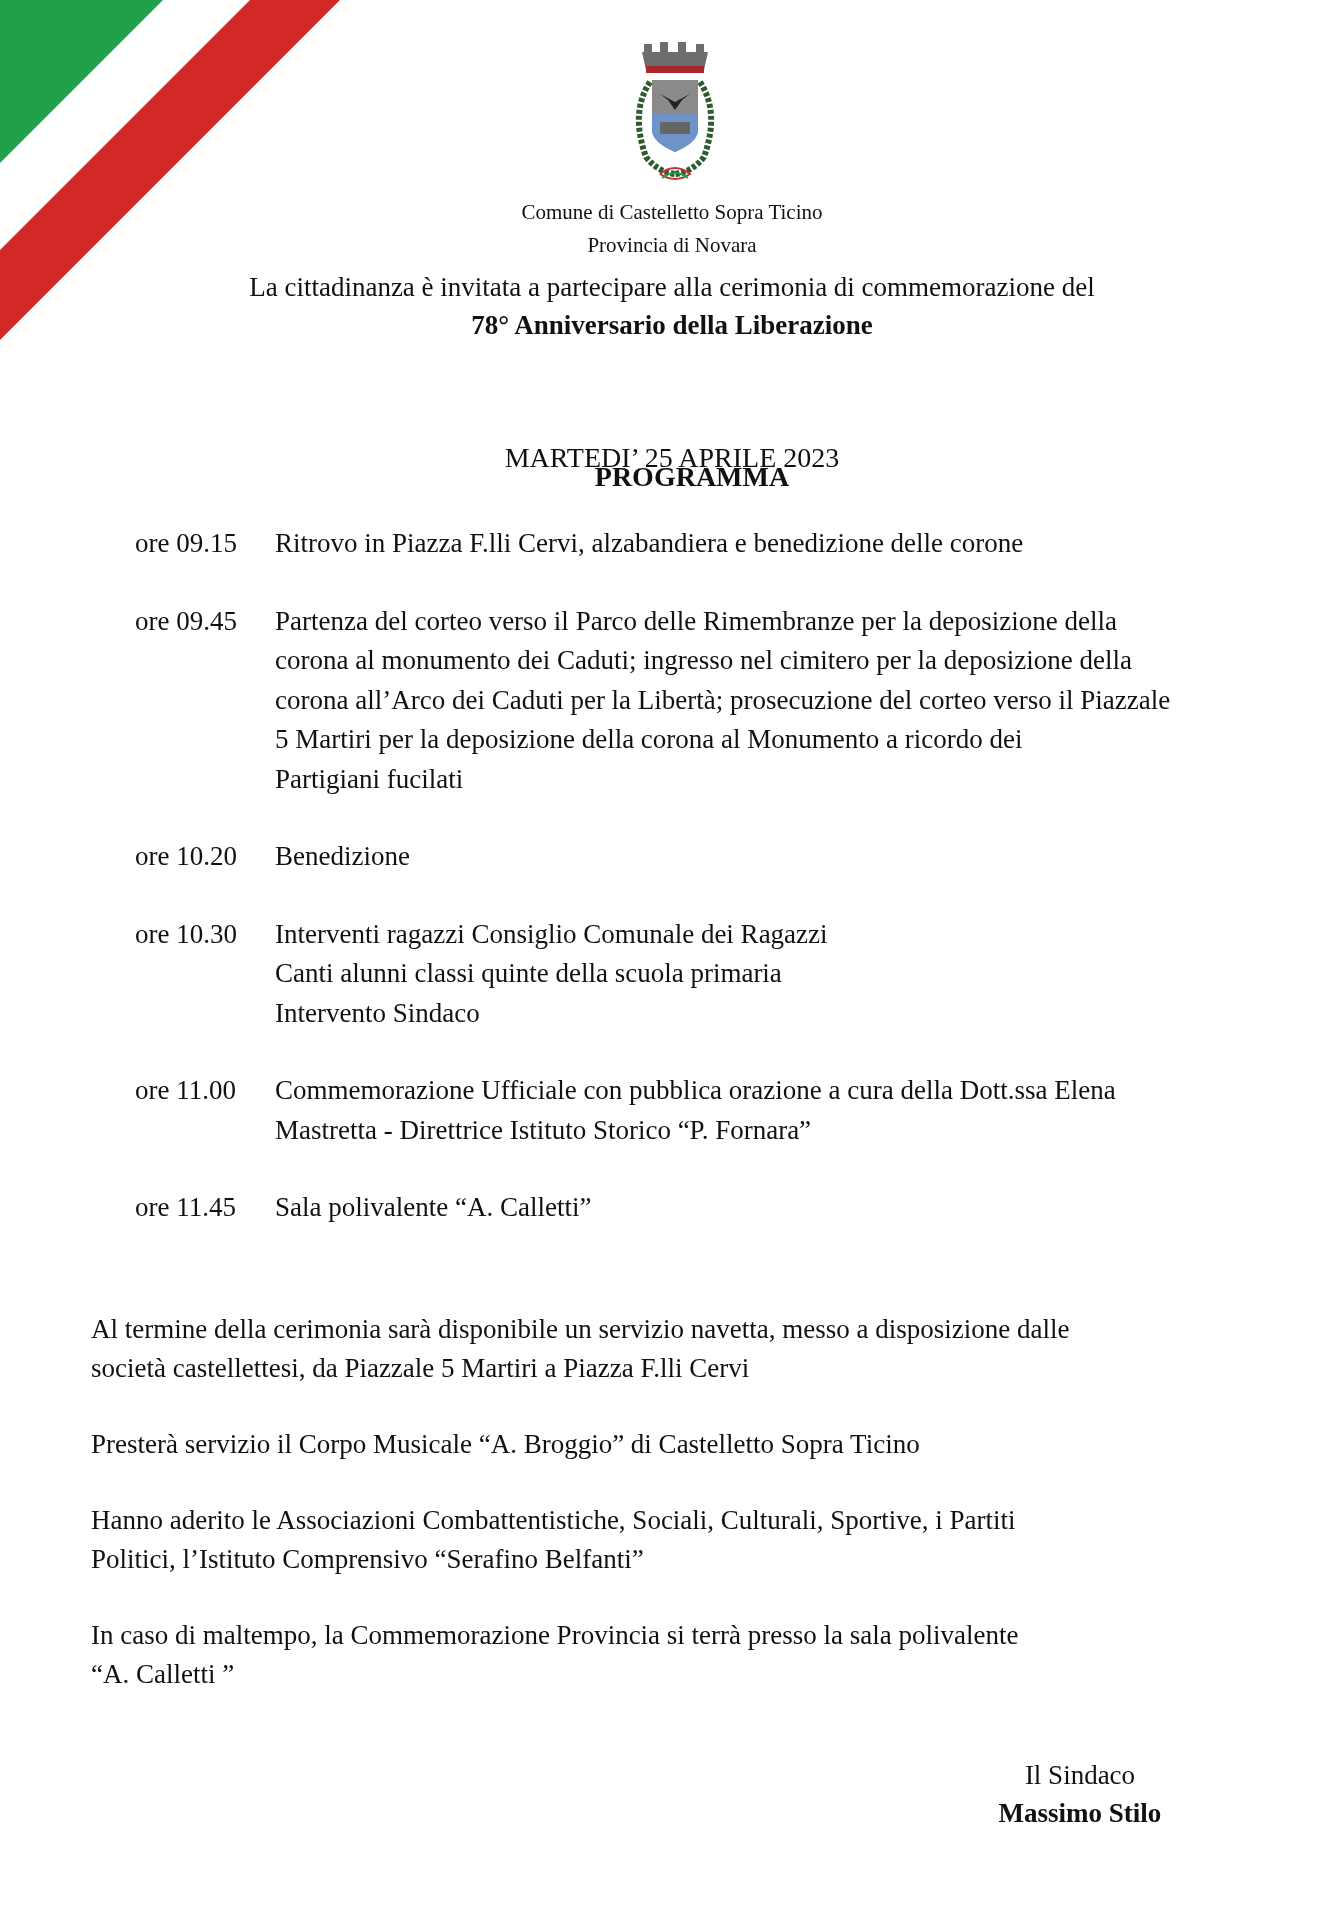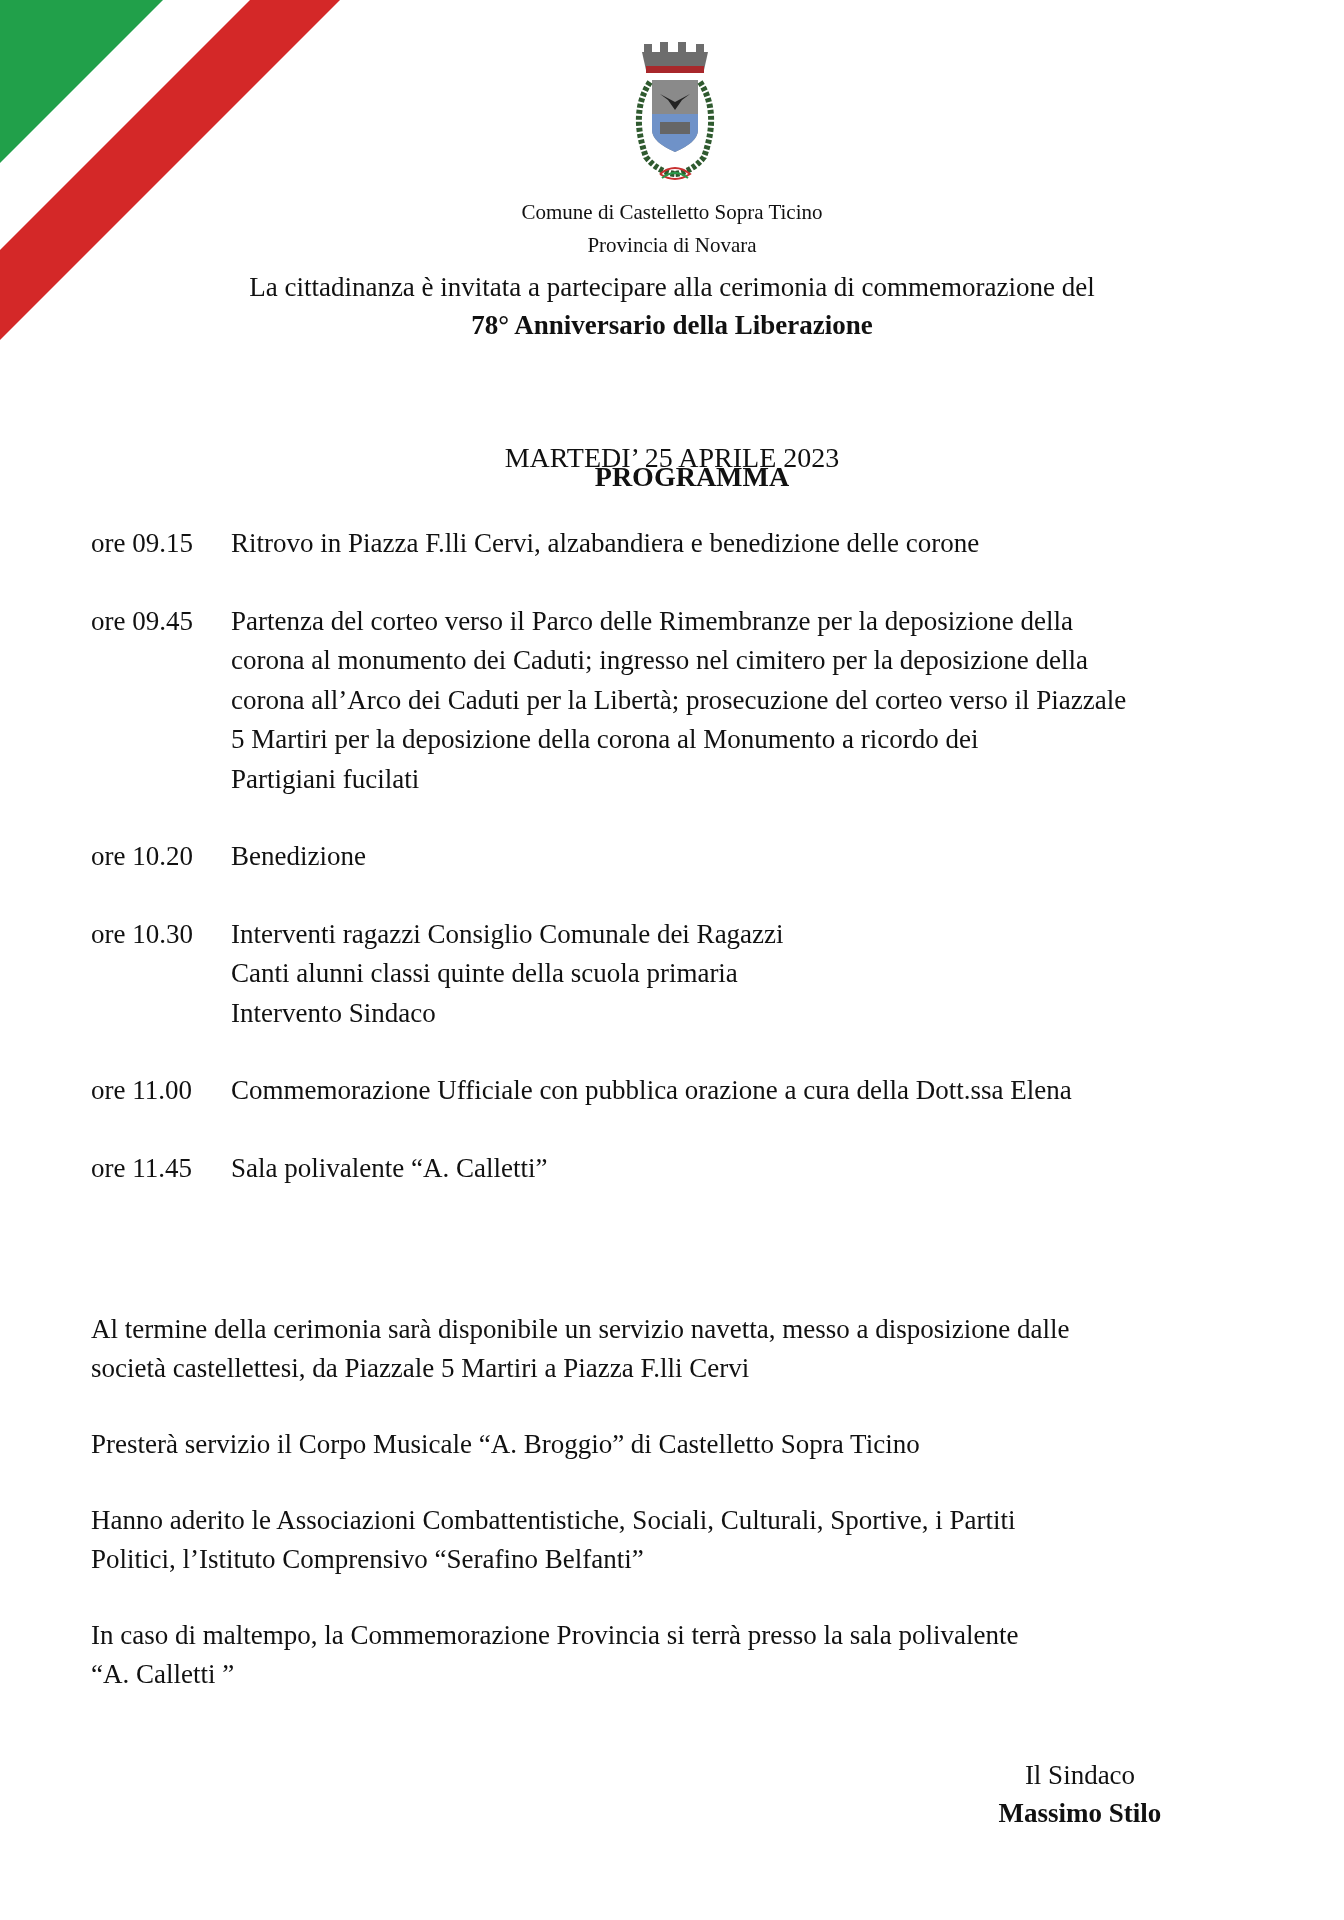--- a/index.html
+++ b/index.html
@@ -10,21 +10,21 @@
     .flag { position: absolute; left: 0; top: 0; width: 360px; height: 360px; }
     .emblem { position: absolute; left: 620px; top: 42px; width: 110px; height: 150px; }
     .center { position: absolute; left: 0; width: 1344px; text-align: center; }
     .comune { top: 196px; font-size: 21px; line-height: 33px; }
     .invite { top: 268px; font-size: 27px; line-height: 38px; }
     .invite b { font-weight: bold; }
     .date { top: 439px; font-size: 28px; line-height: 38px; font-weight: normal; }
     .prog { top: 458px; font-size: 28px; line-height: 38px; font-weight: bold; left: 20px; }
     .schedule { position: absolute; left: 91px; top: 524px; width: 1190px; font-size: 27px; }
     .item { display: flex; margin-bottom: 38px; line-height: 39.5px; }
-    .time { width: 140px; flex: none; white-space: nowrap; }
+    .time { width: 140px; flex: none; white-space: nowrap; margin-left: 44px; }
     .desc { flex: 1; }
     .desc .ln { display: block; white-space: nowrap; }
     .notes { position: absolute; left: 91px; top: 1298px; width: 1190px; font-size: 27px; line-height: 39px; }
     .note { margin: 12px 0 37px 0; }
     .note .ln { display: block; white-space: nowrap; }
     .sign { position: absolute; left: 960px; top: 1756px; width: 240px; text-align: center; font-size: 27px; line-height: 38px; }
     .sign .name { font-weight: bold; }
   </style>
 </head>
 <body>
@@ -94,20 +94,21 @@
       <div class="desc">
         <span class="ln">Interventi ragazzi  Consiglio Comunale dei Ragazzi</span>
         <span class="ln">Canti alunni classi quinte della scuola primaria</span>
         <span class="ln">Intervento Sindaco</span>
       </div>
     </div>
     <div class="item">
       <div class="time">ore 11.00</div>
       <div class="desc">
         <span class="ln">Commemorazione Ufficiale con pubblica orazione a cura della Dott.ssa Elena</span>
+        <span class="ln">Mastretta - Direttrice  Istituto Storico “P. Fornara”</span>
       </div>
     </div>
     <div class="item">
       <div class="time">ore 11.45</div>
       <div class="desc">
         <span class="ln">Sala polivalente “A. Calletti”</span>
       </div>
     </div>
   </div>
 

